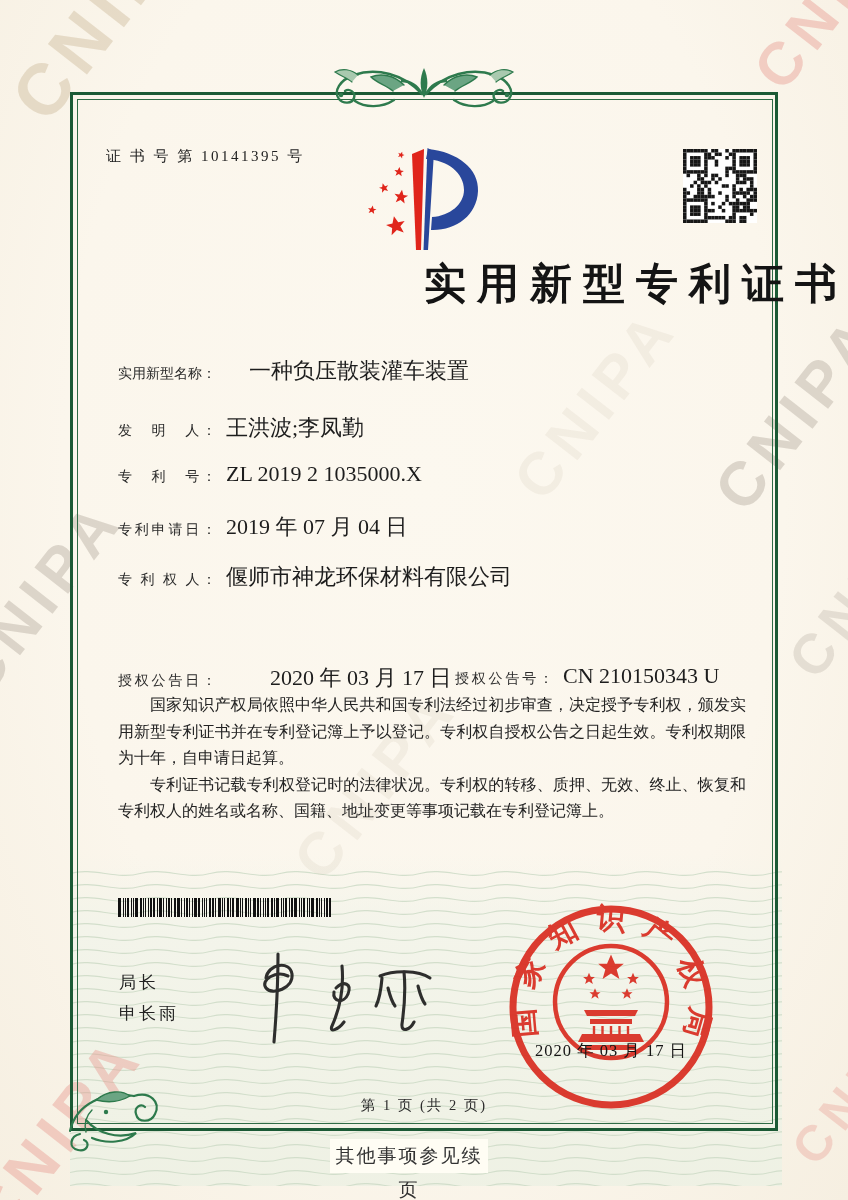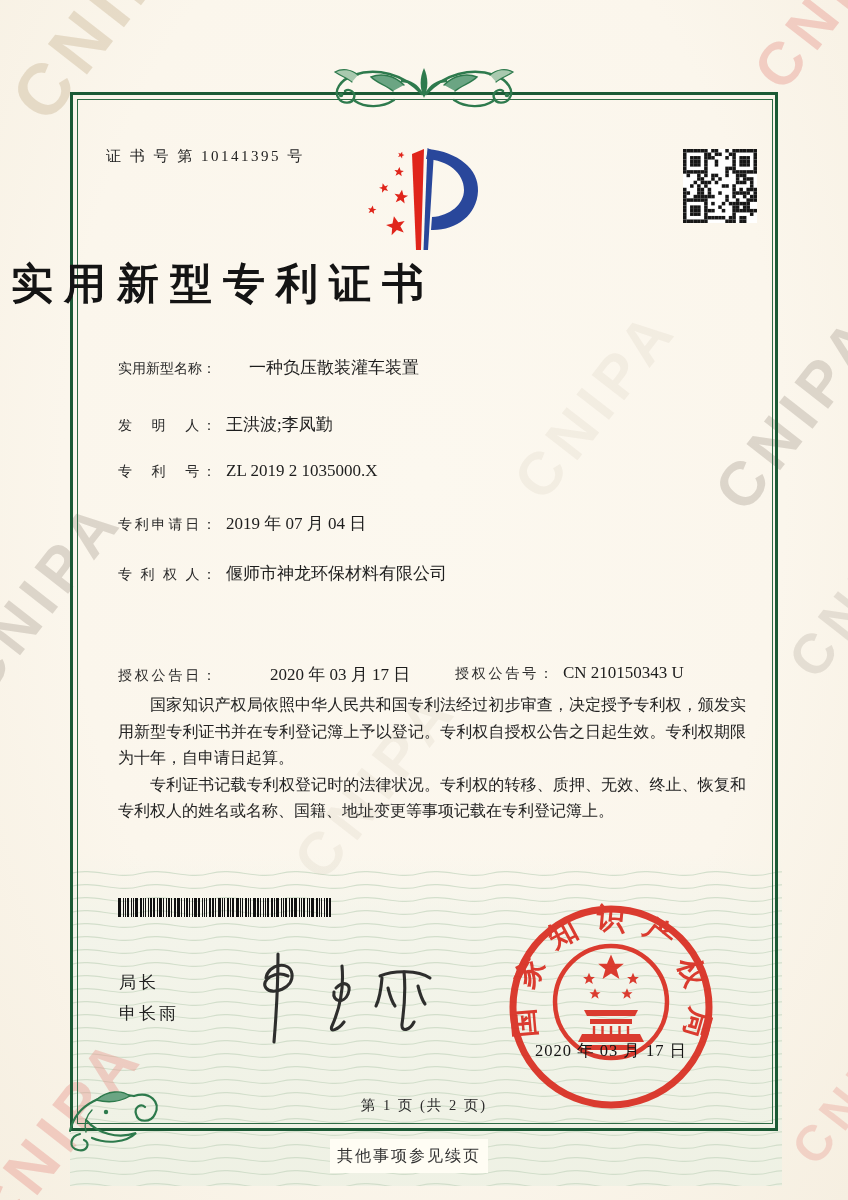--- a/index.html
+++ b/index.html
@@ -19,42 +19,42 @@
   
   .border-outer{position:absolute;left:70px;top:92px;width:708px;height:1039px;
      border:3px solid #1b5a35;box-sizing:border-box;z-index:3;}
   .border-inner{position:absolute;left:77px;top:99px;width:696px;height:1025px;
      border:1px solid #2e6b45;box-sizing:border-box;z-index:3;}
   .orn{position:absolute;z-index:4;}
   
   .cert-no{position:absolute;left:106px;top:147px;font-size:15px;letter-spacing:2.5px;z-index:5;}
   .logo{position:absolute;left:358px;top:146px;z-index:5;}
   .qr{position:absolute;left:683px;top:149px;z-index:5;}
-  .title{position:absolute;left:0;top:256px;width:848px;text-align:left;font-size:42px;
+  .title{position:absolute;left:0;top:256px;width:848px;text-align:right;font-size:42px;
      font-weight:bold;letter-spacing:11px;text-indent:11px;color:#141414;z-index:5;}
   .frow{position:absolute;left:118px;width:620px;display:flex;align-items:baseline;z-index:5;}
   .flabel{flex:none;display:inline-block;width:98px;font-size:14px;color:#2a2a2a;
      text-align:justify;text-align-last:justify;margin-right:10px;}
-  .fvalue{font-size:17px;color:#1d1d1d;}
+  .fvalue{font-size:22px;color:#1d1d1d;}
   .fgroup2{position:absolute;left:337px;top:0;display:flex;align-items:baseline;}
   .fgroup2 .flabel{width:98px;}
   .paras{position:absolute;left:118px;top:692px;width:628px;font-size:16px;line-height:26.5px;
      text-align:justify;color:#232323;z-index:5;}
   .paras p{margin:0;text-indent:2em;}
   .barcode{position:absolute;left:118px;top:898px;z-index:5;}
   .director-title{position:absolute;left:119px;top:971px;font-size:17px;letter-spacing:3px;z-index:5;}
   .director-name{position:absolute;left:119px;top:1002px;font-size:17px;letter-spacing:3px;z-index:5;}
   .sig{position:absolute;left:232px;top:948px;z-index:5;}
   .seal{position:absolute;left:506px;top:902px;z-index:6;}
   .seal-date{position:absolute;left:511px;top:1040px;width:200px;text-align:center;font-size:16.5px;
      color:#151515;letter-spacing:1px;z-index:7;}
   .page-num{position:absolute;left:0;top:1096px;width:848px;text-align:center;font-size:14.5px;
      letter-spacing:2px;color:#2b2b2b;z-index:5;}
   .footer-note{position:absolute;left:330px;top:1139px;width:158px;height:34px;line-height:34px;
-     text-align:center;background:#fffdf4;font-size:16px;letter-spacing:2px;color:#333;z-index:6;}
+     text-align:center;background:#fffdf4;font-size:19px;letter-spacing:2px;color:#333;z-index:6;}
 </style>
 </head>
 <body>
 
 <div class="page">
 
   <span class="wm wm-beige" style="left:-5px;top:85px;font-size:72px;">CNIPA</span>
   <span class="wm wm-pink" style="left:740px;top:60px;font-size:60px;">CNIPA</span>
   <span class="wm wm-gray" style="left:700px;top:480px;font-size:62px;">CNIPA</span>
   <span class="wm wm-gray" style="left:-60px;top:665px;font-size:62px;">CNIPA</span>

